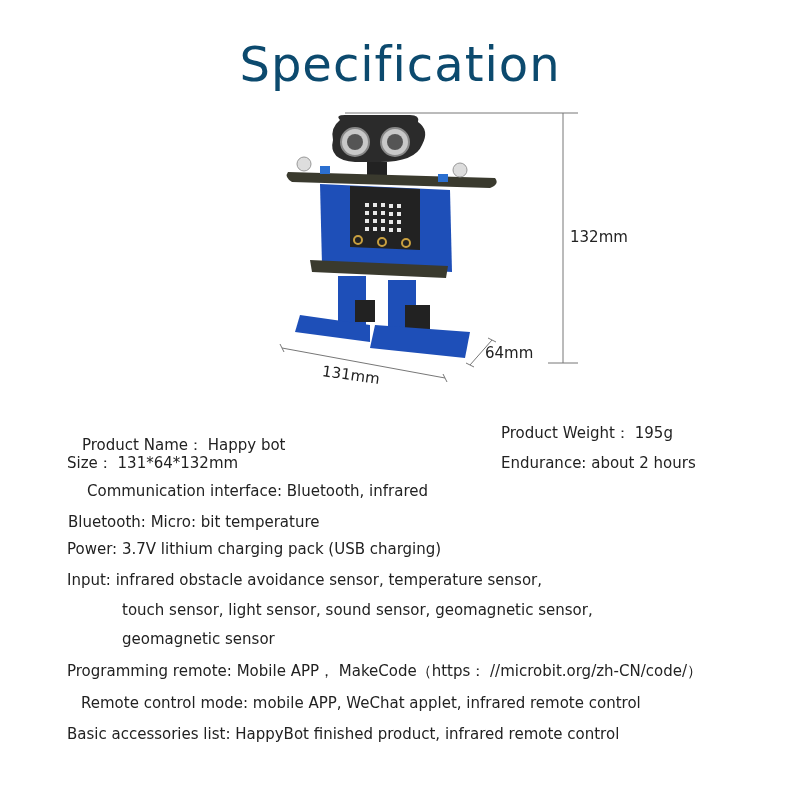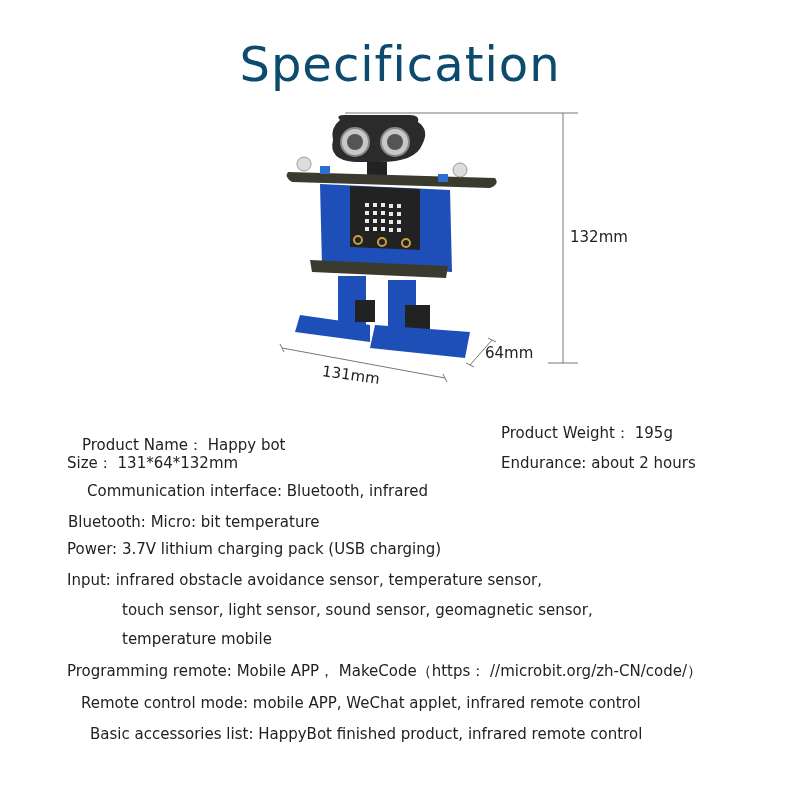--- a/index.html
+++ b/index.html
@@ -91,17 +91,17 @@
 <div class="spec" style="left:67px; top:454px;"><span>Size：</span><span> 131*64*132mm</span></div>
 <div class="spec" style="left:67px; top:482px;margin-left:20px;"><span>Communication interface:</span><span> Bluetooth, infrared</span></div>
 <div class="spec" style="left:68px; top:513px;"><span>Bluetooth:</span><span> Micro: bit temperature</span></div>
 <div class="spec" style="left:67px; top:540px;"><span>Power:</span><span> 3.7V lithium charging pack (USB charging)</span></div>
 
 <div class="spec" style="left:501px; top:424px;"><span>Product Weight：</span><span> 195g</span></div>
 <div class="spec" style="left:501px; top:454px;"><span>Endurance:</span><span> about 2 hours</span></div>
 
 <div class="spec" style="left:67px; top:571px;"><span>Input:</span> <span>infrared obstacle avoidance sensor, temperature sensor,</span></div>
 <div class="spec" style="left:122px; top:601px;">touch sensor, light sensor, sound sensor, geomagnetic sensor,</div>
-<div class="spec" style="left:122px; top:630px;">temperature mobile</div>
+<div class="spec" style="left:122px; top:630px;">geomagnetic sensor</div>
 
 <div class="spec" style="left:67px; top:662px;"><span>Programming remote:</span><span> Mobile APP， MakeCode（https： //microbit.org/zh-CN/code/）</span></div>
 <div class="spec" style="left:81px; top:694px;"><span>Remote control mode:</span><span> mobile APP, WeChat applet, infrared remote control</span></div>
-<div class="spec" style="left:67px; top:725px;margin-left:23px;"><span>Basic accessories list:</span><span> HappyBot finished product, infrared remote control</span></div>
+<div class="spec" style="left:67px; top:725px;"><span>Basic accessories list:</span><span> HappyBot finished product, infrared remote control</span></div>
 
 </body></html>

